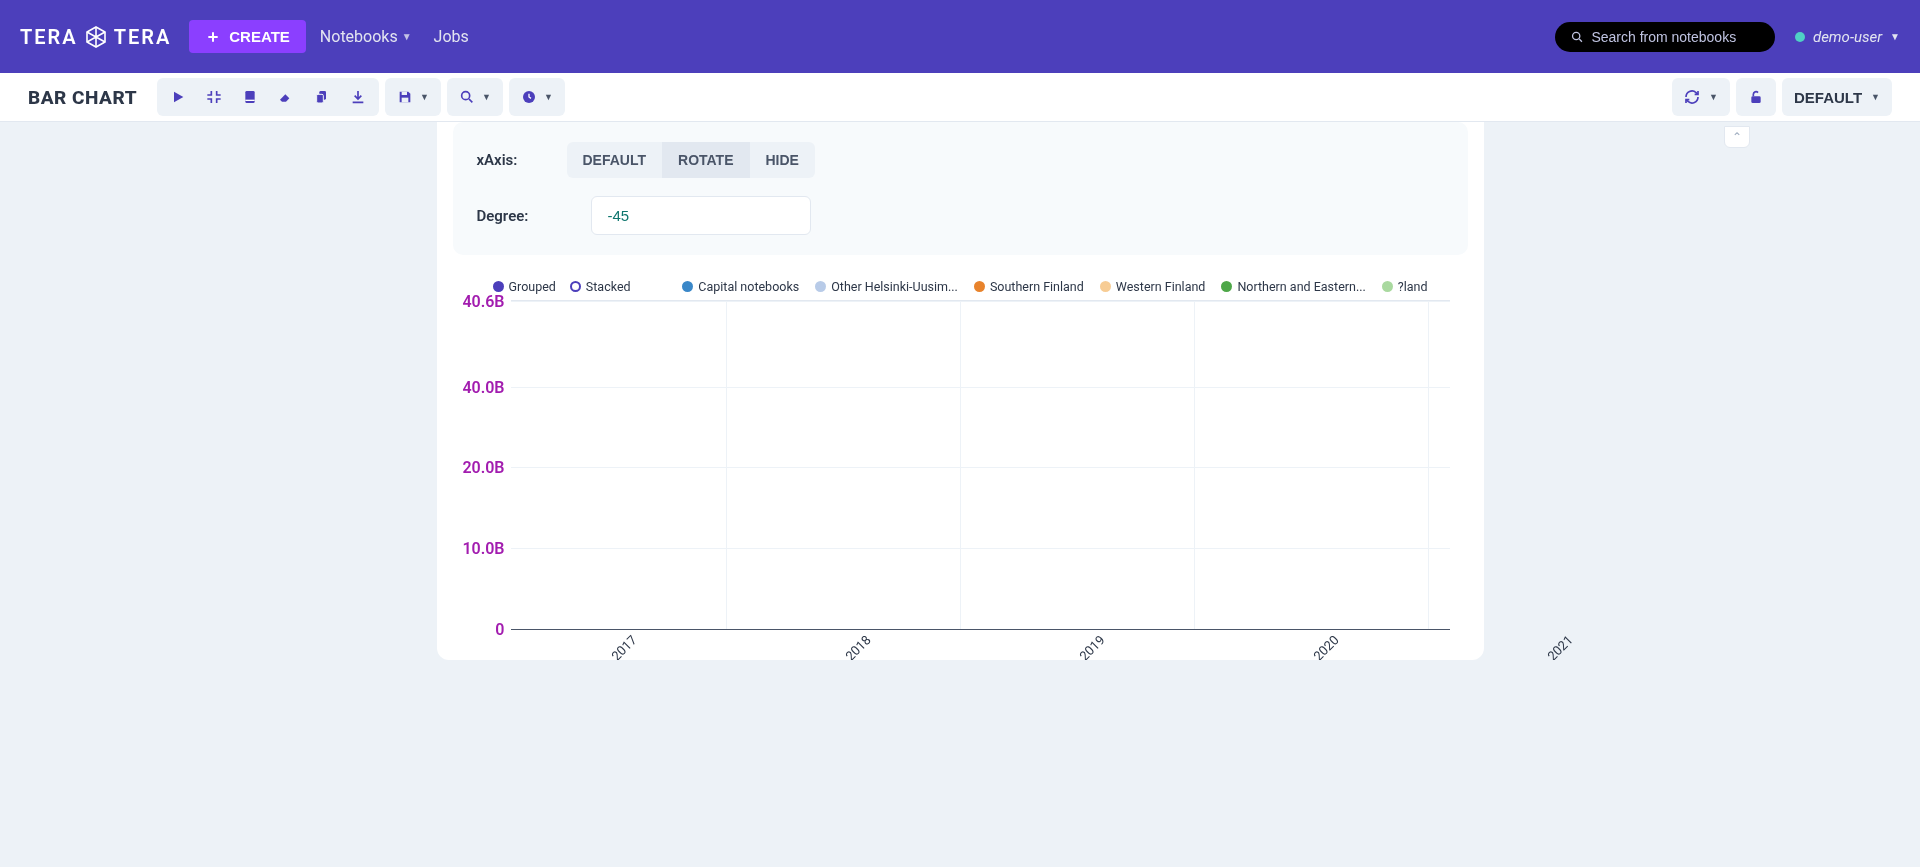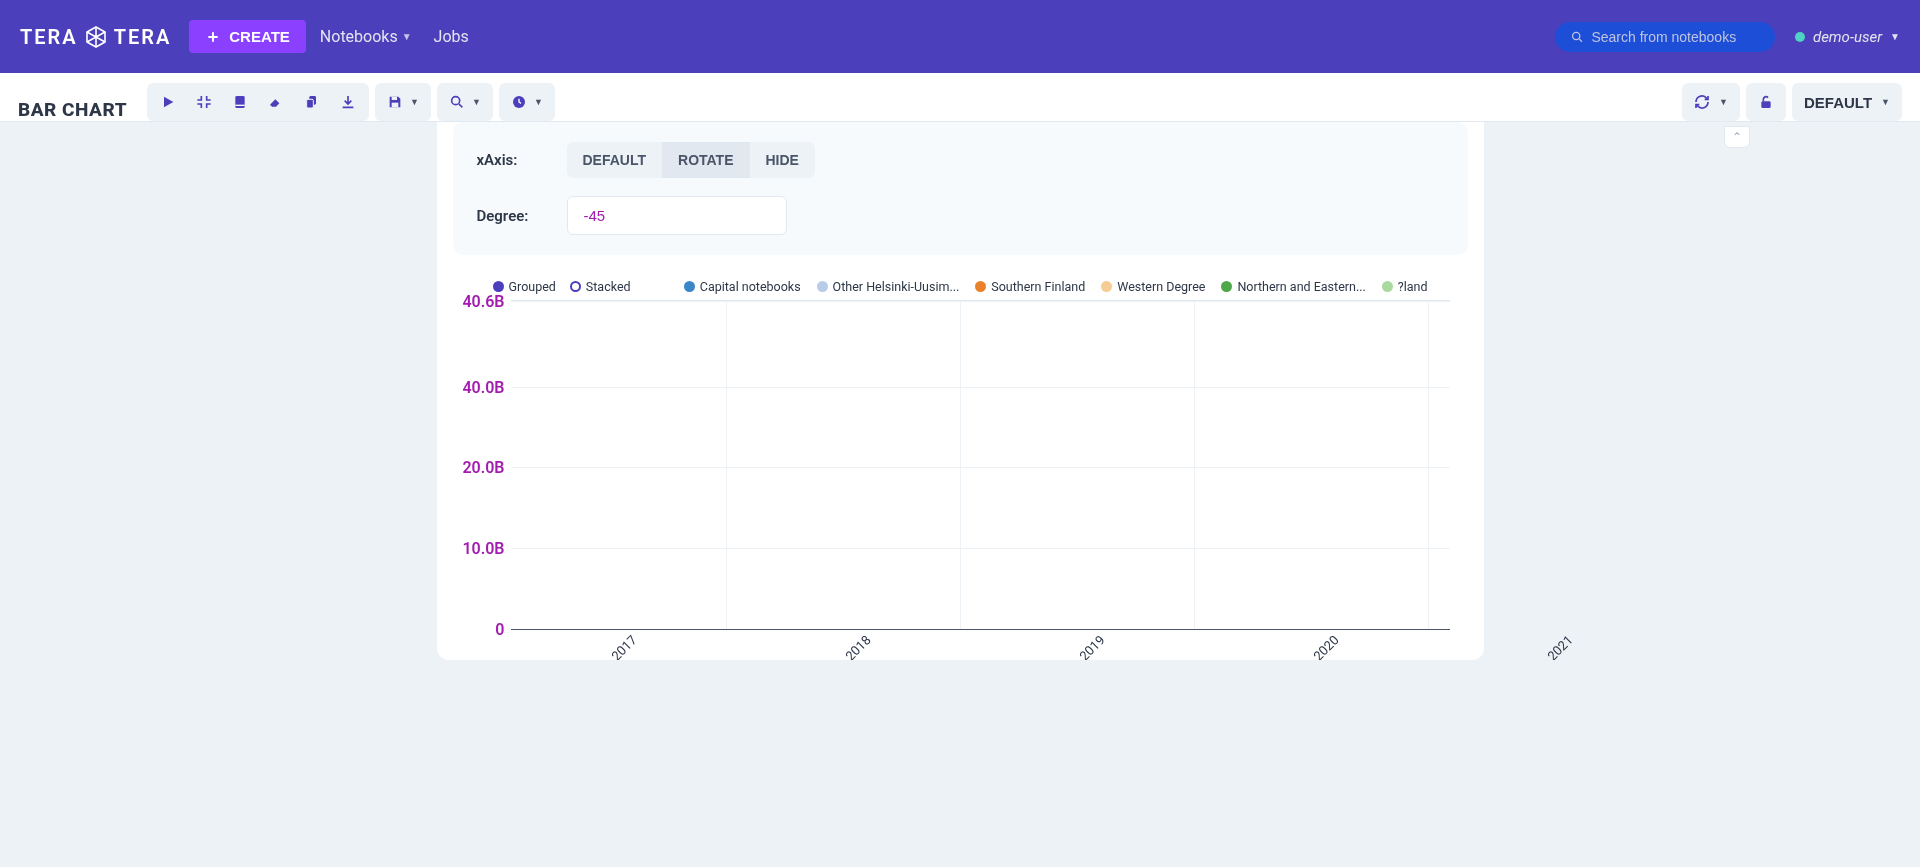--- a/index.html
+++ b/index.html
@@ -43,21 +43,21 @@
     font-size: 16px;
     margin-right: 22px;
     cursor: pointer;
     display: flex;
     align-items: center;
     gap: 4px;
   }
   .nav-item .caret-down { font-size: 10px; opacity: 0.8; }
   .spacer { flex: 1; }
   .search-box {
-    background: #1d4ed8;
+    background: #000000;
     border-radius: 20px;
     padding: 7px 16px;
     display: flex;
     align-items: center;
     gap: 8px;
     color: #bfc3e0;
     width: 220px;
     margin-right: 20px;
     justify-content: space-between;
   }
@@ -80,22 +80,22 @@
     font-style: italic;
   }
   .user-dot { width: 10px; height: 10px; border-radius: 50%; background: #4fd1c5; }
 
   
   .toolbar-row {
     background: #fff;
     border-bottom: 1px solid #e2e8f0;
     height: 49px;
     display: flex;
-    align-items: flex-end;
-    padding: 0 18px;
+    align-items: center;
+    padding: 0 28px;
     gap: 6px;
   }
   .title {
     font-weight: 800;
     font-size: 19px;
     color: #2d3748;
     margin-right: 14px;
     letter-spacing: 0.5px;
   }
   .btn-group {
@@ -190,21 +190,22 @@
     color: #4a5568;
     cursor: pointer;
   }
   .seg-btn.active { background: #e2e8f0; }
   .degree-input {
     border: 1px solid #e2e8f0;
     border-radius: 6px;
     padding: 10px 16px;
     font-size: 15px;
     width: 220px;
-    color: #a21caf;
+    color: #0f766e;
+    margin-left: 24px;
   }
 
   
   .chart-wrap { margin-top: 24px; }
   .chart-legends {
     display: flex;
     font-size: 12.5px;
     color: #2d3748;
     padding: 0 40px;
     gap: 14px;
@@ -409,21 +410,21 @@
             <div class="lg">
               <span class="dot" style="background:#b8cbe8"></span>
               <span>Other Helsinki-Uusim...</span>
             </div>
             <div class="lg">
               <span class="dot" style="background:#e8832c"></span>
               <span>Southern Finland</span>
             </div>
             <div class="lg">
               <span class="dot" style="background:#f7cc94"></span>
-              <span>Western Degree</span>
+              <span>Western Finland</span>
             </div>
             <div class="lg">
               <span class="dot" style="background:#4ea748"></span>
               <span>Northern and Eastern...</span>
             </div>
             <div class="lg">
               <span class="dot" style="background:#a9d99f"></span>
               <span>?land</span>
             </div>
           </div>

